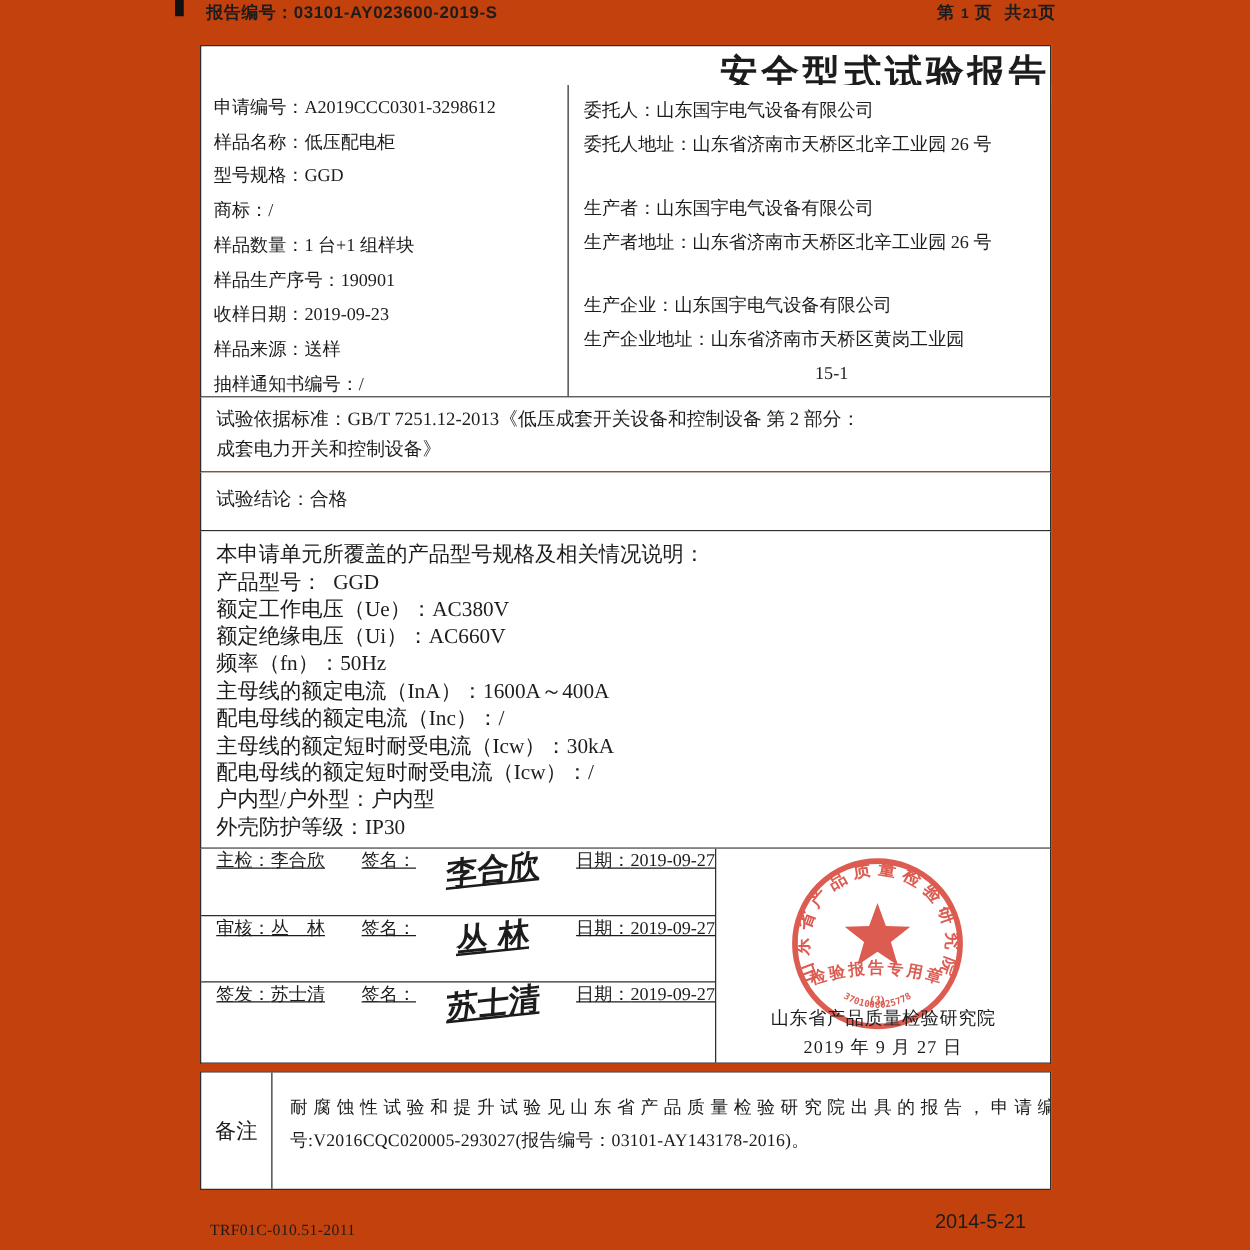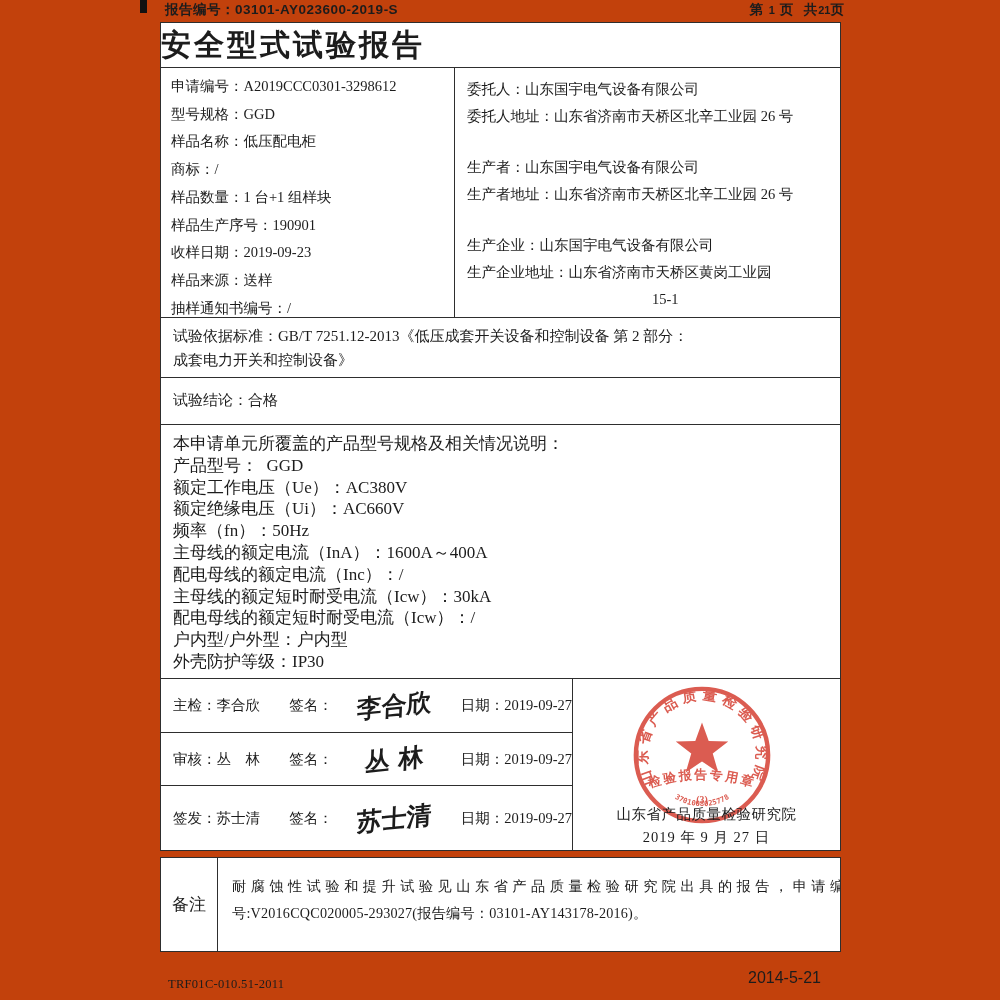--- a/index.html
+++ b/index.html
@@ -17,21 +17,21 @@
        font-family:"Liberation Sans","DejaVu Sans",sans-serif;font-weight:bold;font-size:13.5px;}
   .hdr-left{position:absolute;left:5px;top:0;letter-spacing:.5px;}
   .hdr-right{position:absolute;right:0;top:0;letter-spacing:1px;white-space:nowrap;}
   .hdr-num{font-size:11px;font-weight:bold;letter-spacing:0;}
 
   
   .blk{position:absolute;left:160px;width:681px;box-sizing:border-box;
        border:1.6px solid #2e2e2e;background:#fff;}
   .no-top{border-top:none;}
 
-  .title-box{top:22px;height:46px;display:flex;align-items:center;justify-content:flex-start;}
+  .title-box{top:36px;height:46px;display:flex;align-items:center;justify-content:flex-end;}
   .title-text{font-size:30px;font-weight:bold;letter-spacing:3px;}
 
   
   .info{top:68px;height:250px;display:flex;}
   .info-left{width:294px;border-right:1.6px solid #2e2e2e;box-sizing:border-box;
              padding:5px 8px 0 10px;overflow:hidden;}
   .info-left .ln{line-height:27.7px;font-size:14.5px;white-space:pre-wrap;}
   .info-right{flex:1;padding:8px 8px 0 12px;overflow:hidden;}
   .info-right .ln{line-height:27px;font-size:14.5px;white-space:pre-wrap;}
   .grp{margin-bottom:24px;}
@@ -44,22 +44,22 @@
   .concl{top:378px;height:47px;padding-left:12px;overflow:hidden;}
   .concl .ln{line-height:44px;font-size:15px;}
 
   .cov{top:425px;height:254px;padding:8px 12px 0;overflow:hidden;}
   .cov .ln{line-height:21.8px;font-size:17px;white-space:pre-wrap;}
 
   
   .sig{top:679px;height:172px;display:flex;}
   .sig-left{width:412px;box-sizing:border-box;border-right:1.6px solid #2e2e2e;
             display:flex;flex-direction:column;}
-  .sig-row{display:flex;align-items:center;box-sizing:border-box;
-           padding-left:12px;font-size:14.5px;}
+  .sig-row{display:flex;box-sizing:border-box;
+           padding-left:12px;font-size:14.5px;text-decoration:underline;}
   .sig-row1{height:54px;border-bottom:1.6px solid #2e2e2e;}
   .sig-row2{height:53px;border-bottom:1.6px solid #2e2e2e;}
   .sig-row3{flex:1;}
   .sig-role{width:118px;white-space:pre-wrap;}
   .sig-label{width:46px;}
   .sig-script{width:120px;text-align:center;font-size:25px;font-weight:600;
               font-family:"DejaVu Serif","Liberation Serif",serif;
               transform:rotate(-6deg) skewX(-8deg);white-space:nowrap;}
   .sig-date{margin-left:8px;white-space:nowrap;}
 
@@ -99,22 +99,22 @@
     </div>
   </div>
 
   <div class="blk title-box">
     <span class="title-text">安全型式试验报告</span>
   </div>
 
   <div class="blk info no-top">
     <div class="info-left">
       <div class="ln">申请编号：A2019CCC0301-3298612</div>
+      <div class="ln">样品名称：低压配电柜</div>
       <div class="ln">型号规格：GGD</div>
-      <div class="ln">样品名称：低压配电柜</div>
       <div class="ln">商标：/</div>
       <div class="ln">样品数量：1 台+1 组样块</div>
       <div class="ln">样品生产序号：190901</div>
       <div class="ln">收样日期：2019-09-23</div>
       <div class="ln">样品来源：送样</div>
       <div class="ln">抽样通知书编号：/</div>
     </div>
     <div class="info-right">
       <div class="grp">
         <div class="ln">委托人：山东国宇电气设备有限公司</div>

